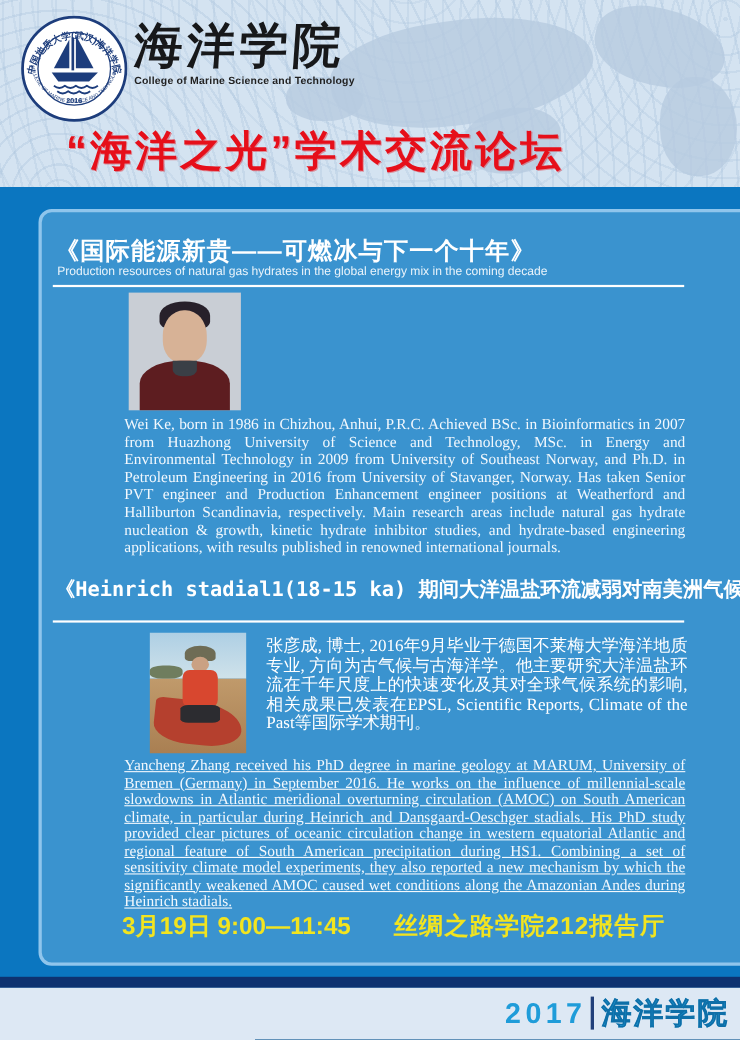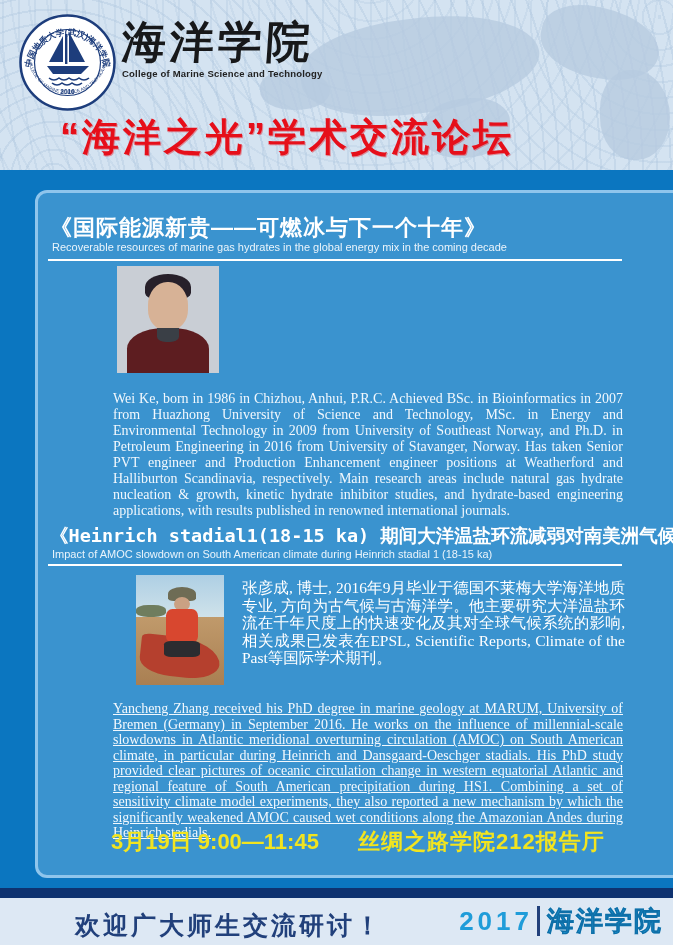--- a/index.html
+++ b/index.html
@@ -78,21 +78,21 @@
 
   .bio-cn {
     position:absolute; left:204px; width:383px; color:#fff;
     font-size:15.5px; line-height:17.5px; text-align:justify; letter-spacing:.5px;
   }
   .bio1-cn { top:80px; }
   .bio2-cn { top:386px; font-family:Liberation Serif, serif; letter-spacing:0; }
 
   .bio-en {
     position:absolute; left:75px; width:510px; color:#f2f8fd;
-    font-family:"Liberation Serif", serif; font-size:14px; line-height:16px; text-align:justify;margin-top:12px;
+    font-family:"Liberation Serif", serif; font-size:14px; line-height:16px; text-align:justify;
   }
   .bio1-en { top:186px; }
   .bio2-en { top:496px; line-height:15.5px;text-decoration:underline; }
 
   .event-line { position:absolute; left:0; top:634px; width:595px; color:#f2e41f; font-weight:900; font-size:22px; }
   .event-time  { position:absolute; left:73px;  top:0; white-space:nowrap;text-align:center; }
   .event-venue { position:absolute; left:320px; top:0; white-space:nowrap; letter-spacing:1px;text-align:center; }
 
   
   .navy-strip { position:absolute; left:0; top:888px; width:673px; height:10px; background:#0e3270; }
@@ -150,33 +150,32 @@
       <div class="brand-cn">海洋学院</div>
       <div class="brand-en">College of Marine Science and Technology</div>
     </div>
 
     <div class="forum-title">“海洋之光”学术交流论坛</div>
   </div>
 
   <div class="panel">
 
     <div class="sec-title sec1-title">《国际能源新贵——可燃冰与下一个十年》</div>
-    <div class="sec-sub sec1-sub">Recoverable resources of marine gas hydrates in the global energy mix in the coming decade</div>
+    <div class="sec-sub sec1-sub">Production resources of natural gas hydrates in the global energy mix in the coming decade</div>
     <div class="rule rule1"></div>
 
     <div class="photo photo1">
       <div class="p1-hair"></div>
       <div class="p1-head"></div>
       <div class="p1-body"></div>
       <div class="p1-collar"></div>
     </div>
     <div class="bio-en bio1-en">Wei Ke, born in 1986 in Chizhou, Anhui, P.R.C. Achieved BSc. in Bioinformatics in 2007 from Huazhong University of Science and Technology, MSc. in Energy and Environmental Technology in 2009 from University of Southeast Norway, and Ph.D. in Petroleum Engineering in 2016 from University of Stavanger, Norway. Has taken Senior PVT engineer and Production Enhancement engineer positions at Weatherford and Halliburton Scandinavia, respectively. Main research areas include natural gas hydrate nucleation &amp; growth, kinetic hydrate inhibitor studies, and hydrate-based engineering applications, with results published in renowned international journals.</div>
 
     <div class="sec-title sec2-title">《Heinrich stadial1(18-15 ka) 期间大洋温盐环流减弱对南美洲气候的调控》</div>
-    <div class="sec-sub sec2-sub">Impact of AMOC slowdown on South American climate during Heinrich stadial 1 (18-15 ka)</div>
     <div class="rule rule2"></div>
 
     <div class="photo photo2">
       <div class="p2-sky"></div>
       <div class="p2-trees"></div>
       <div class="p2-water"></div>
       <div class="p2-boat"></div>
       <div class="p2-hat"></div>
       <div class="p2-face"></div>
       <div class="p2-vest"></div>
@@ -186,21 +185,20 @@
     <div class="bio-en bio2-en">Yancheng Zhang received his PhD degree in marine geology at MARUM, University of Bremen (Germany) in September 2016. He works on the influence of millennial-scale slowdowns in Atlantic meridional overturning circulation (AMOC) on South American climate, in particular during Heinrich and Dansgaard-Oeschger stadials. His PhD study provided clear pictures of oceanic circulation change in western equatorial Atlantic and regional feature of South American precipitation during HS1. Combining a set of sensitivity climate model experiments, they also reported a new mechanism by which the significantly weakened AMOC caused wet conditions along the Amazonian Andes during Heinrich stadials.</div>
 
     <div class="event-line">
       <span class="event-time">3月19日 9:00—11:45</span>
       <span class="event-venue">丝绸之路学院212报告厅</span>
     </div>
   </div>
 
   <div class="navy-strip"></div>
   <div class="footer">
-    <div class="welcome">欢迎广大师生交流研讨！</div>
     <div class="footer-brand">
       <span class="year">2017</span>
       <span class="vbar"></span>
       <span class="org">海洋学院</span>
     </div>
   </div>
 
 </div>
 
 </body></html>

